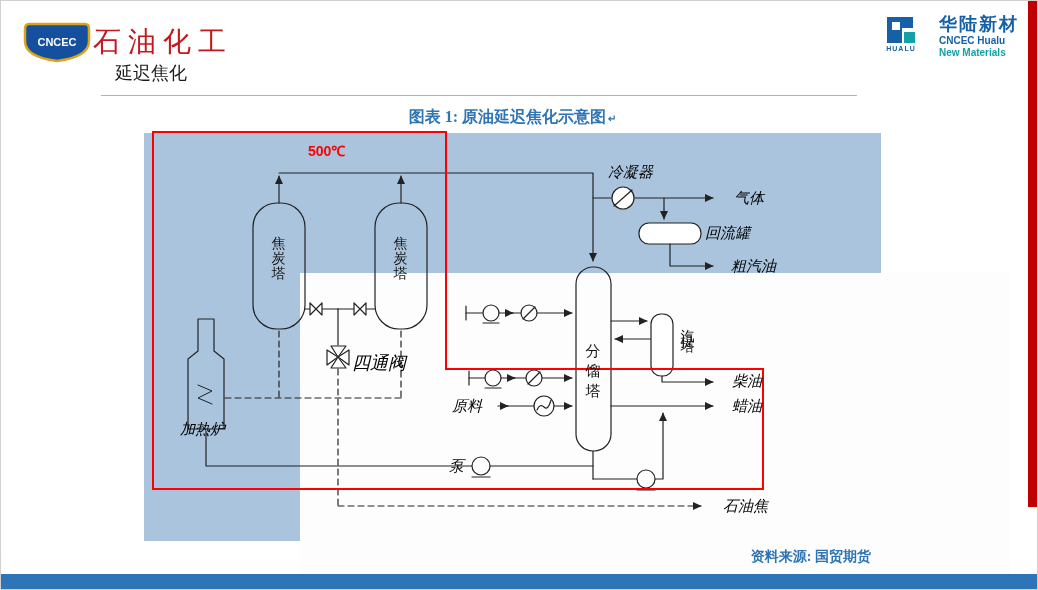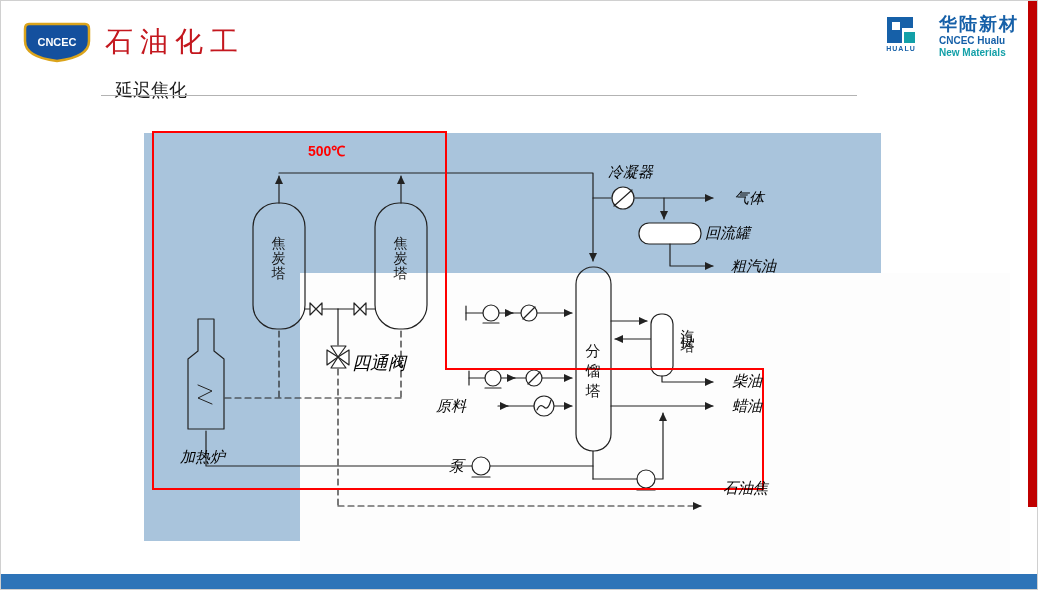--- a/index.html
+++ b/index.html
@@ -9,32 +9,32 @@
   }
   html,body{margin:0;padding:0;background:#ffffff;}
   .slide{position:relative;width:1038px;height:590px;background:#fff;border:1px solid #d0d0d0;
          box-sizing:border-box;overflow:hidden;font-family:"Liberation Sans",sans-serif;}
 
   
   .side-bar{position:absolute;right:0;top:0;width:9px;height:506px;background:var(--side-bar-red);}
   .bottom-bar{position:absolute;left:0;bottom:0;width:100%;height:15px;background:var(--bottom-bar-blue);}
 
   
-  .logo-left{position:absolute;left:20px;top:20px;display:flex;align-items:center;gap:12px;}
+  .logo-left{position:absolute;left:20px;top:20px;display:flex;align-items:center;}
   .brand-cn{font-family:"Liberation Serif",serif;font-weight:normal;color:var(--brand-red);
             font-size:28px;letter-spacing:7px;line-height:1;}
   .logo-right{position:absolute;right:18px;top:14px;display:flex;gap:21px;align-items:flex-start;}
   .hualu-icon-wrap{display:flex;flex-direction:column;align-items:center;}
   .hualu-caption{font-size:7px;font-weight:bold;color:var(--brand-blue);letter-spacing:1px;}
   .hualu-name{font-size:18px;font-weight:bold;color:var(--brand-blue);letter-spacing:2px;line-height:1.1;}
   .hualu-sub1{font-size:10px;font-weight:bold;color:var(--brand-blue);line-height:1.2;}
   .hualu-sub2{font-size:10px;font-weight:bold;color:var(--teal);line-height:1.2;}
 
   
-  .page-title{position:absolute;left:114px;top:60px;font-size:18px;color:#1a1a1a;margin-top:17px;}
+  .page-title{position:absolute;left:114px;top:60px;font-size:18px;color:#1a1a1a;}
   .title-rule{position:absolute;left:100px;top:94px;width:756px;height:1px;background:#b3b3b3;}
   .figure-title{position:absolute;left:143px;top:106px;width:737px;text-align:center;
                 font-family:"Liberation Serif",serif;font-weight:bold;font-size:16px;color:var(--title-blue);}
   .ret-mark{font-size:10px;margin-left:2px;}
   .source{position:absolute;left:143px;top:547px;width:727px;text-align:right;
           font-family:"Liberation Serif",serif;font-weight:bold;font-size:14px;color:var(--title-blue);}
 
   
   .chart-panel{position:absolute;left:143px;top:132px;width:737px;height:408px;background:var(--panel-blue);}
   .diagram-area{position:absolute;left:156px;top:140px;width:710px;height:391px;background:#fdfdfd;}
@@ -71,20 +71,23 @@
     <div class="hualu-text">
       <div class="hualu-name">华陆新材</div>
       <div class="hualu-sub1">CNCEC Hualu</div>
       <div class="hualu-sub2">New Materials</div>
     </div>
   </div>
 
   <div class="page-title">延迟焦化</div>
   <div class="title-rule"></div>
 
+  <div class="figure-title">
+    <span>图表 1: 原油延迟焦化示意图</span><span class="ret-mark">↵</span>
+  </div>
 
   <div class="chart-panel">
     <div class="diagram-area"></div>
   </div>
 
   <svg class="diagram-svg" width="1038" height="590" viewBox="0 0 1038 590">
     <defs>
       <marker id="arr" markerWidth="8" markerHeight="8" refX="7" refY="4" orient="auto">
         <path d="M0,0.5 L7.5,4 L0,7.5 Z" fill="#222"></path>
       </marker>
@@ -199,29 +202,30 @@
     <polygon points="152,131 445,131 445,368 762,368 762,488 152,488" fill="none" stroke-width="2" style="stroke:var(--accent-red)"></polygon>
   </svg>
 
   <div class="labels">
     <div class="dlabel" style="left:607px;top:163px">冷凝器</div>
     <div class="dlabel" style="left:733px;top:189px">气体</div>
     <div class="dlabel" style="left:704px;top:224px">回流罐</div>
     <div class="dlabel" style="left:730px;top:257px">粗汽油</div>
     <div class="dlabel" style="left:731px;top:372px">柴油</div>
     <div class="dlabel" style="left:731px;top:397px">蜡油</div>
-    <div class="dlabel" style="left:722px;top:479px">石油焦</div>
+    <div class="dlabel" style="left:722px;top:497px">石油焦</div>
     <div class="dlabel" style="left:351px;top:353px;font-size:18px">四通阀</div>
-    <div class="dlabel" style="left:179px;top:448px">加热炉</div>
-    <div class="dlabel" style="left:435px;top:397px">原料</div>
+    <div class="dlabel" style="left:179px;top:420px">加热炉</div>
+    <div class="dlabel" style="left:451px;top:397px">原料</div>
     <div class="dlabel" style="left:448px;top:457px">泵</div>
     <div class="vlabel" style="left:271px;top:224px;letter-spacing:15px;font-size:14px">焦炭塔</div>
     <div class="vlabel" style="left:393px;top:224px;letter-spacing:15px;font-size:14px">焦炭塔</div>
     <div class="vlabel" style="left:585px;top:330px;letter-spacing:20px;font-size:15px">分馏塔</div>
     <div class="vlabel" style="left:680px;top:317px;letter-spacing:5px;font-size:14px">汽提塔</div>
     <div class="temp-label">500℃</div>
   </div>
 
+  <div class="source">资料来源: 国贸期货</div>
 
   <div class="side-bar"></div>
   <div class="bottom-bar"></div>
 
 </div>
 
 </body></html>

